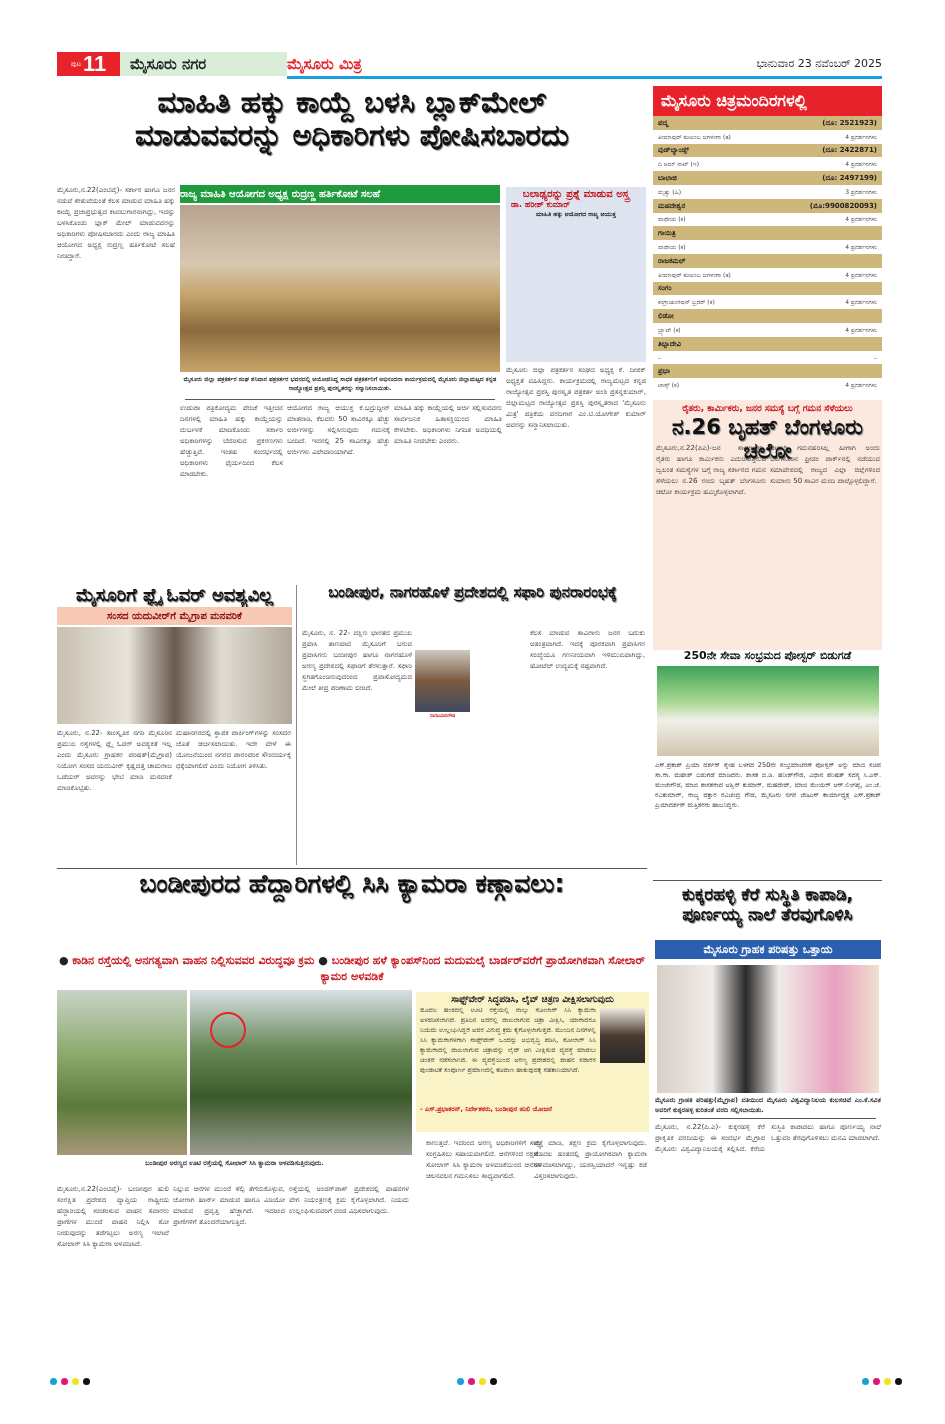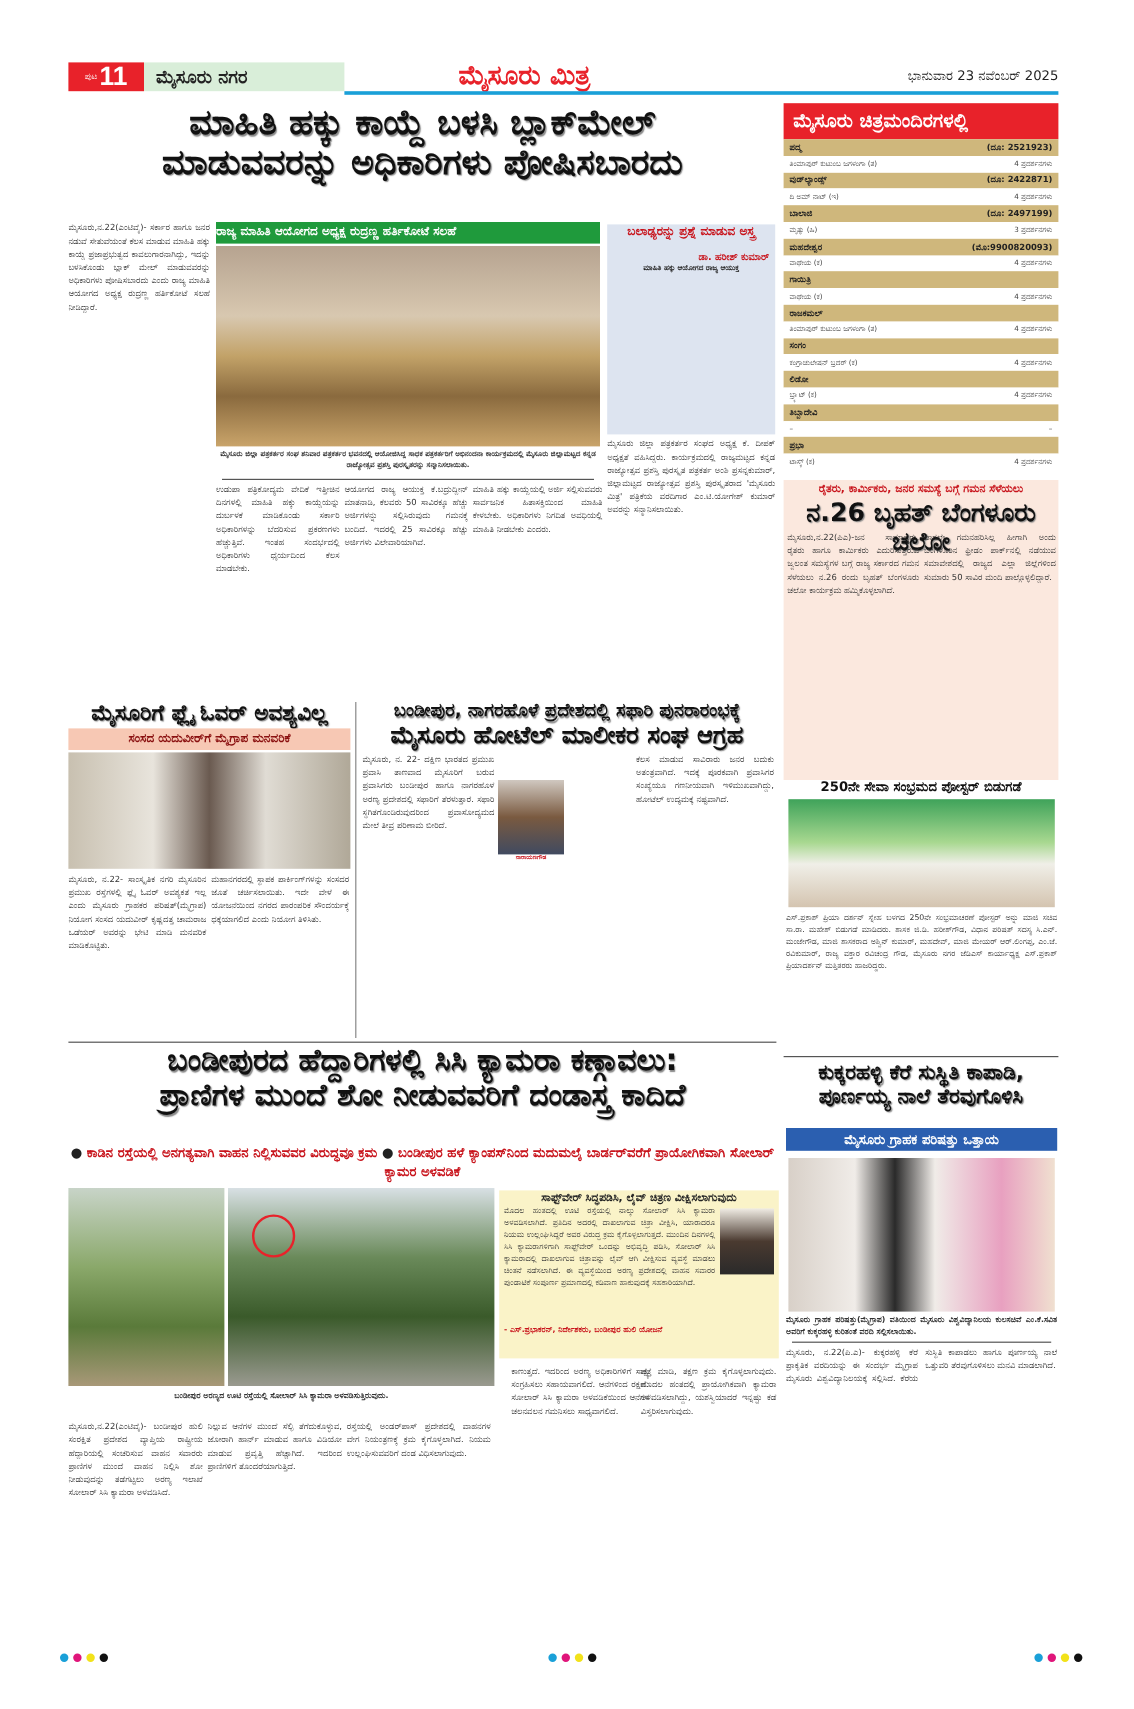--- a/index.html
+++ b/index.html
@@ -3,21 +3,21 @@
 <meta charset="utf-8">
 <style>
 *{box-sizing:border-box;margin:0;padding:0}
 body{width:945px;height:1424px;background:#fff;font-family:"DejaVu Sans",sans-serif;color:#222;position:relative;overflow:hidden}
 .abs{position:absolute}
 
 .hdr-page{left:57px;top:52px;width:63px;height:24px;background:#e8222a;color:#fff;display:flex;align-items:center;justify-content:center;gap:2px}
 .hdr-page .pl{font-size:7px}
 .hdr-page .pn{font-size:22px;font-weight:bold;font-family:"Liberation Sans",sans-serif}
 .hdr-sec{left:120px;top:52px;width:167px;height:24px;background:#d9eed9;font-size:15px;font-weight:bold;padding-left:10px;display:flex;align-items:center}
-.hdr-mast{left:287px;top:52px;width:300px;height:24px;text-align:center;color:#e8222a;font-size:22px;font-weight:bold;line-height:24px}
+.hdr-mast{left:287px;top:52px;width:300px;height:24px;text-align:left;color:#e8222a;font-size:15px;font-weight:bold;line-height:24px}
 .hdr-date{left:580px;top:52px;width:302px;height:24px;text-align:right;font-size:11px;line-height:24px}
 .hdr-line{left:287px;top:76px;width:595px;height:3px;background:#1aa0d8}
 .hl{font-weight:bold;color:#111;text-align:center;line-height:1.15;text-shadow:1px 1px 1px #888}
 .body-text{font-size:7px;line-height:11px;color:#333;text-align:justify;overflow:hidden}
 .photo{background:linear-gradient(135deg,#8a7a6a,#c9b9a0 40%,#6b5a4a 70%,#9a8a7a)}
 .green-strip{background:#1f9a3c;color:#fff;font-weight:bold;text-align:left}
 .col-rule{width:1px;background:#888}
 
 .cin-hdr{left:653px;top:86px;width:229px;height:30px;background:#e8222a;color:#fff;font-size:16px;font-weight:bold;padding-left:8px;line-height:30px}
 .cin-list{left:653px;top:116px;width:229px}
@@ -50,21 +50,21 @@
 <div class="abs green-strip" style="left:180px;top:185px;width:320px;height:18px;font-size:10px;line-height:18px">ರಾಜ್ಯ ಮಾಹಿತಿ ಆಯೋಗದ ಅಧ್ಯಕ್ಷ ರುದ್ರಣ್ಣ ಹರ್ತಿಕೋಟೆ ಸಲಹೆ</div>
 <div class="abs photo" style="left:180px;top:205px;width:320px;height:167px;background:linear-gradient(180deg,#b6a390 0%,#d8c8b0 35%,#c2a268 55%,#8a6a3e 75%,#c9a46a 100%)"></div>
 <div class="abs body-text" style="left:180px;top:374px;width:320px;height:24px;font-size:6px;line-height:9px;text-align:center;font-weight:bold">ಮೈಸೂರು ಜಿಲ್ಲಾ ಪತ್ರಕರ್ತರ ಸಂಘ ಶನಿವಾರ ಪತ್ರಕರ್ತರ ಭವನದಲ್ಲಿ ಆಯೋಜಿಸಿದ್ದ ಸಾಧಕ ಪತ್ರಕರ್ತರಿಗೆ ಅಭಿನಂದನಾ ಕಾರ್ಯಕ್ರಮದಲ್ಲಿ ಮೈಸೂರು ಜಿಲ್ಲಾಮಟ್ಟದ ಕನ್ನಡ ರಾಜ್ಯೋತ್ಸವ ಪ್ರಶಸ್ತಿ ಪುರಸ್ಕೃತರನ್ನು ಸನ್ಮಾನಿಸಲಾಯಿತು.</div>
 <div class="abs" style="left:185px;top:399px;width:310px;height:1px;background:#555"></div>
 <div class="abs body-text" style="left:180px;top:403px;width:103px;height:170px">ಉಡುಪಾ ಪತ್ರಿಕೋದ್ಯಮ ವೇದಿಕೆ ಇತ್ತೀಚಿನ ದಿನಗಳಲ್ಲಿ ಮಾಹಿತಿ ಹಕ್ಕು ಕಾಯ್ದೆಯನ್ನು ದುರ್ಬಳಕೆ ಮಾಡಿಕೊಂಡು ಸರ್ಕಾರಿ ಅಧಿಕಾರಿಗಳನ್ನು ಬೆದರಿಸುವ ಪ್ರಕರಣಗಳು ಹೆಚ್ಚುತ್ತಿವೆ. ಇಂತಹ ಸಂದರ್ಭದಲ್ಲಿ ಅಧಿಕಾರಿಗಳು ಧೈರ್ಯದಿಂದ ಕೆಲಸ ಮಾಡಬೇಕು.</div>
 <div class="abs body-text" style="left:287px;top:403px;width:103px;height:170px">ಆಯೋಗದ ರಾಜ್ಯ ಆಯುಕ್ತ ಕೆ.ಬದ್ರುದ್ದೀನ್ ಮಾತನಾಡಿ, ಕೆಲವರು 50 ಸಾವಿರಕ್ಕೂ ಹೆಚ್ಚು ಅರ್ಜಿಗಳನ್ನು ಸಲ್ಲಿಸಿರುವುದು ಗಮನಕ್ಕೆ ಬಂದಿದೆ. ಇದರಲ್ಲಿ 25 ಸಾವಿರಕ್ಕೂ ಹೆಚ್ಚು ಅರ್ಜಿಗಳು ವಿಲೇವಾರಿಯಾಗಿವೆ.</div>
 <div class="abs body-text" style="left:394px;top:403px;width:108px;height:170px">ಮಾಹಿತಿ ಹಕ್ಕು ಕಾಯ್ದೆಯಲ್ಲಿ ಅರ್ಜಿ ಸಲ್ಲಿಸುವವರು ಸಾರ್ವಜನಿಕ ಹಿತಾಸಕ್ತಿಯಿಂದ ಮಾಹಿತಿ ಕೇಳಬೇಕು. ಅಧಿಕಾರಿಗಳು ನಿಗದಿತ ಅವಧಿಯಲ್ಲಿ ಮಾಹಿತಿ ನೀಡಬೇಕು ಎಂದರು.</div>
 
 <div class="abs quote-box" style="left:506px;top:187px;width:140px;height:175px;padding:0 5px">
   <div class="red-sub" style="font-size:10px;line-height:13px;text-align:center">ಬಲಾಢ್ಯರನ್ನು ಪ್ರಶ್ನೆ ಮಾಡುವ ಅಸ್ತ್ರ</div>
-  <div class="red-sub" style="font-size:8px;text-align:right;margin-top:10px">ಡಾ. ಹರೀಶ್ ಕುಮಾರ್</div>
+  <div class="red-sub" style="font-size:8px;text-align:left;margin-top:0">ಡಾ. ಹರೀಶ್ ಕುಮಾರ್</div>
   <div style="font-size:6px;text-align:center;font-weight:bold">ಮಾಹಿತಿ ಹಕ್ಕು ಆಯೋಗದ ರಾಜ್ಯ ಆಯುಕ್ತ</div>
 </div>
 <div class="abs body-text" style="left:506px;top:365px;width:140px;height:210px">ಮೈಸೂರು ಜಿಲ್ಲಾ ಪತ್ರಕರ್ತರ ಸಂಘದ ಅಧ್ಯಕ್ಷ ಕೆ. ದೀಪಕ್ ಅಧ್ಯಕ್ಷತೆ ವಹಿಸಿದ್ದರು. ಕಾರ್ಯಕ್ರಮದಲ್ಲಿ ರಾಜ್ಯಮಟ್ಟದ ಕನ್ನಡ ರಾಜ್ಯೋತ್ಸವ ಪ್ರಶಸ್ತಿ ಪುರಸ್ಕೃತ ಪತ್ರಕರ್ತ ಅಂಶಿ ಪ್ರಸನ್ನಕುಮಾರ್, ಜಿಲ್ಲಾಮಟ್ಟದ ರಾಜ್ಯೋತ್ಸವ ಪ್ರಶಸ್ತಿ ಪುರಸ್ಕೃತರಾದ 'ಮೈಸೂರು ಮಿತ್ರ' ಪತ್ರಿಕೆಯ ವರದಿಗಾರ ಎಂ.ಟಿ.ಯೋಗೇಶ್ ಕುಮಾರ್ ಅವರನ್ನು ಸನ್ಮಾನಿಸಲಾಯಿತು.</div>
 
 <div class="abs cin-hdr">ಮೈಸೂರು ಚಿತ್ರಮಂದಿರಗಳಲ್ಲಿ</div>
 <div class="abs cin-list" id="cinema-list">
     <div class="cin-theatre">
       <span>ಪದ್ಮ</span>
       <span>(ದೂ: 2521923)</span>
     </div>
@@ -159,31 +159,29 @@
 <div class="abs hl" style="left:57px;top:585px;width:235px;font-size:18px">ಮೈಸೂರಿಗೆ ಫ್ಲೈ ಓವರ್ ಅವಶ್ಯವಿಲ್ಲ</div>
 <div class="abs pink-strip" style="left:57px;top:607px;width:235px;height:18px;font-size:10px;line-height:18px">ಸಂಸದ ಯದುವೀರ್‌ಗೆ ಮೈಗ್ರಾಪ ಮನವರಿಕೆ</div>
 <div class="abs photo" style="left:57px;top:627px;width:235px;height:97px;background:linear-gradient(90deg,#c8c0b0 0%,#e8e4dc 30%,#6a5a50 50%,#e0dcd4 70%,#b0a898 100%)"></div>
 <div class="abs body-text" style="left:57px;top:728px;width:115px;height:138px">ಮೈಸೂರು, ನ.22- ಸಾಂಸ್ಕೃತಿಕ ನಗರಿ ಮೈಸೂರಿನ ಪ್ರಮುಖ ರಸ್ತೆಗಳಲ್ಲಿ ಫ್ಲೈ ಓವರ್ ಅವಶ್ಯಕತೆ ಇಲ್ಲ ಎಂದು ಮೈಸೂರು ಗ್ರಾಹಕರ ಪರಿಷತ್(ಮೈಗ್ರಾಪ) ನಿಯೋಗ ಸಂಸದ ಯದುವೀರ್ ಕೃಷ್ಣದತ್ತ ಚಾಮರಾಜ ಒಡೆಯರ್ ಅವರನ್ನು ಭೇಟಿ ಮಾಡಿ ಮನವರಿಕೆ ಮಾಡಿಕೊಟ್ಟಿತು.</div>
 <div class="abs body-text" style="left:176px;top:728px;width:115px;height:138px">ಮಹಾನಗರದಲ್ಲಿ ಸ್ಥಾಪಕ ಪಾರ್ಕಿಂಗ್‌ಗಳನ್ನು ಸಂಸದರ ಜೊತೆ ಚರ್ಚಿಸಲಾಯಿತು. ಇದೇ ವೇಳೆ ಈ ಯೋಜನೆಯಿಂದ ನಗರದ ಪಾರಂಪರಿಕ ಸೌಂದರ್ಯಕ್ಕೆ ಧಕ್ಕೆಯಾಗಲಿದೆ ಎಂದು ನಿಯೋಗ ತಿಳಿಸಿತು.</div>
 
 <div class="abs col-rule" style="left:296px;top:585px;height:280px"></div>
 
 <div class="abs hl" style="left:300px;top:584px;width:345px;font-size:15px">
   <div>ಬಂಡೀಪುರ, ನಾಗರಹೊಳೆ ಪ್ರದೇಶದಲ್ಲಿ ಸಫಾರಿ ಪುನರಾರಂಭಕ್ಕೆ</div>
-  <div style="font-size:20px">ಮೈಸೂರು ಹೋಟೆಲ್ ಮಾಲೀಕರ ಸಂಘ ಆಗ್ರಹ</div>
 </div>
 <div class="abs body-text" style="left:302px;top:628px;width:110px;height:235px">ಮೈಸೂರು, ನ. 22- ದಕ್ಷಿಣ ಭಾರತದ ಪ್ರಮುಖ ಪ್ರವಾಸಿ ತಾಣವಾದ ಮೈಸೂರಿಗೆ ಬರುವ ಪ್ರವಾಸಿಗರು ಬಂಡೀಪುರ ಹಾಗೂ ನಾಗರಹೊಳೆ ಅರಣ್ಯ ಪ್ರದೇಶದಲ್ಲಿ ಸಫಾರಿಗೆ ತೆರಳುತ್ತಾರೆ. ಸಫಾರಿ ಸ್ಥಗಿತಗೊಂಡಿರುವುದರಿಂದ ಪ್ರವಾಸೋದ್ಯಮದ ಮೇಲೆ ತೀವ್ರ ಪರಿಣಾಮ ಬೀರಿದೆ.</div>
 <div class="abs photo" style="left:415px;top:650px;width:55px;height:62px;background:linear-gradient(180deg,#d0c8c0,#7a5a40 50%,#404a60)"></div>
 <div class="abs red-sub" style="left:415px;top:712px;width:55px;font-size:5px;text-align:center">ನಾರಾಯಣಗೌಡ</div>
 <div class="abs body-text" style="left:530px;top:628px;width:115px;height:235px">ಕೆಲಸ ಮಾಡುವ ಸಾವಿರಾರು ಜನರ ಬದುಕು ಅತಂತ್ರವಾಗಿದೆ. ಇದಕ್ಕೆ ಪೂರಕವಾಗಿ ಪ್ರವಾಸಿಗರ ಸಂಖ್ಯೆಯೂ ಗಣನೀಯವಾಗಿ ಇಳಿಮುಖವಾಗಿದ್ದು, ಹೋಟೆಲ್ ಉದ್ಯಮಕ್ಕೆ ನಷ್ಟವಾಗಿದೆ.</div>
 
 <div class="abs" style="left:57px;top:868px;width:590px;height:1px;background:#555"></div>
 <div class="abs hl" style="left:57px;top:870px;width:590px;font-size:25px">
   <div>ಬಂಡೀಪುರದ ಹೆದ್ದಾರಿಗಳಲ್ಲಿ ಸಿಸಿ ಕ್ಯಾಮರಾ ಕಣ್ಗಾವಲು:</div>
-  <div>ಪ್ರಾಣಿಗಳ ಮುಂದೆ ಶೋ ನೀಡುವವರಿಗೆ ದಂಡಾಸ್ತ್ರ ಕಾದಿದೆ</div>
 </div>
 <div class="abs red-sub" style="left:57px;top:953px;width:590px;font-size:11px;line-height:16px;text-align:center">
   <span style="color:#222">● </span><span>ಕಾಡಿನ ರಸ್ತೆಯಲ್ಲಿ ಅನಗತ್ಯವಾಗಿ ವಾಹನ ನಿಲ್ಲಿಸುವವರ ವಿರುದ್ಧವೂ ಕ್ರಮ</span>
   <span style="color:#222"> ● </span><span>ಬಂಡೀಪುರ ಹಳೆ ಕ್ಯಾಂಪಸ್‌ನಿಂದ ಮದುಮಲೈ ಬಾರ್ಡರ್‌ವರೆಗೆ ಪ್ರಾಯೋಗಿಕವಾಗಿ ಸೋಲಾರ್ ಕ್ಯಾಮರ ಅಳವಡಿಕೆ</span>
 </div>
 <div class="abs photo" style="left:57px;top:990px;width:130px;height:165px;background:linear-gradient(180deg,#c8d4c8 0%,#8aa86a 40%,#5a7a3a 70%,#a89878 100%)"></div>
 <div class="abs photo" style="left:190px;top:990px;width:222px;height:165px;background:linear-gradient(180deg,#d8e0e4 0%,#6a8a5a 35%,#3a5a2a 65%,#9a9a90 100%)"></div>
 <div class="abs" style="left:210px;top:1012px;width:36px;height:36px;border:2px solid #e8222a;border-radius:50%"></div>
 <div class="abs body-text" style="left:57px;top:1158px;width:355px;font-size:6.5px;text-align:center;font-weight:bold">ಬಂಡೀಪುರ ಅರಣ್ಯದ ಊಟಿ ರಸ್ತೆಯಲ್ಲಿ ಸೋಲಾರ್ ಸಿಸಿ ಕ್ಯಾಮರಾ ಅಳವಡಿಸುತ್ತಿರುವುದು.</div>
 

